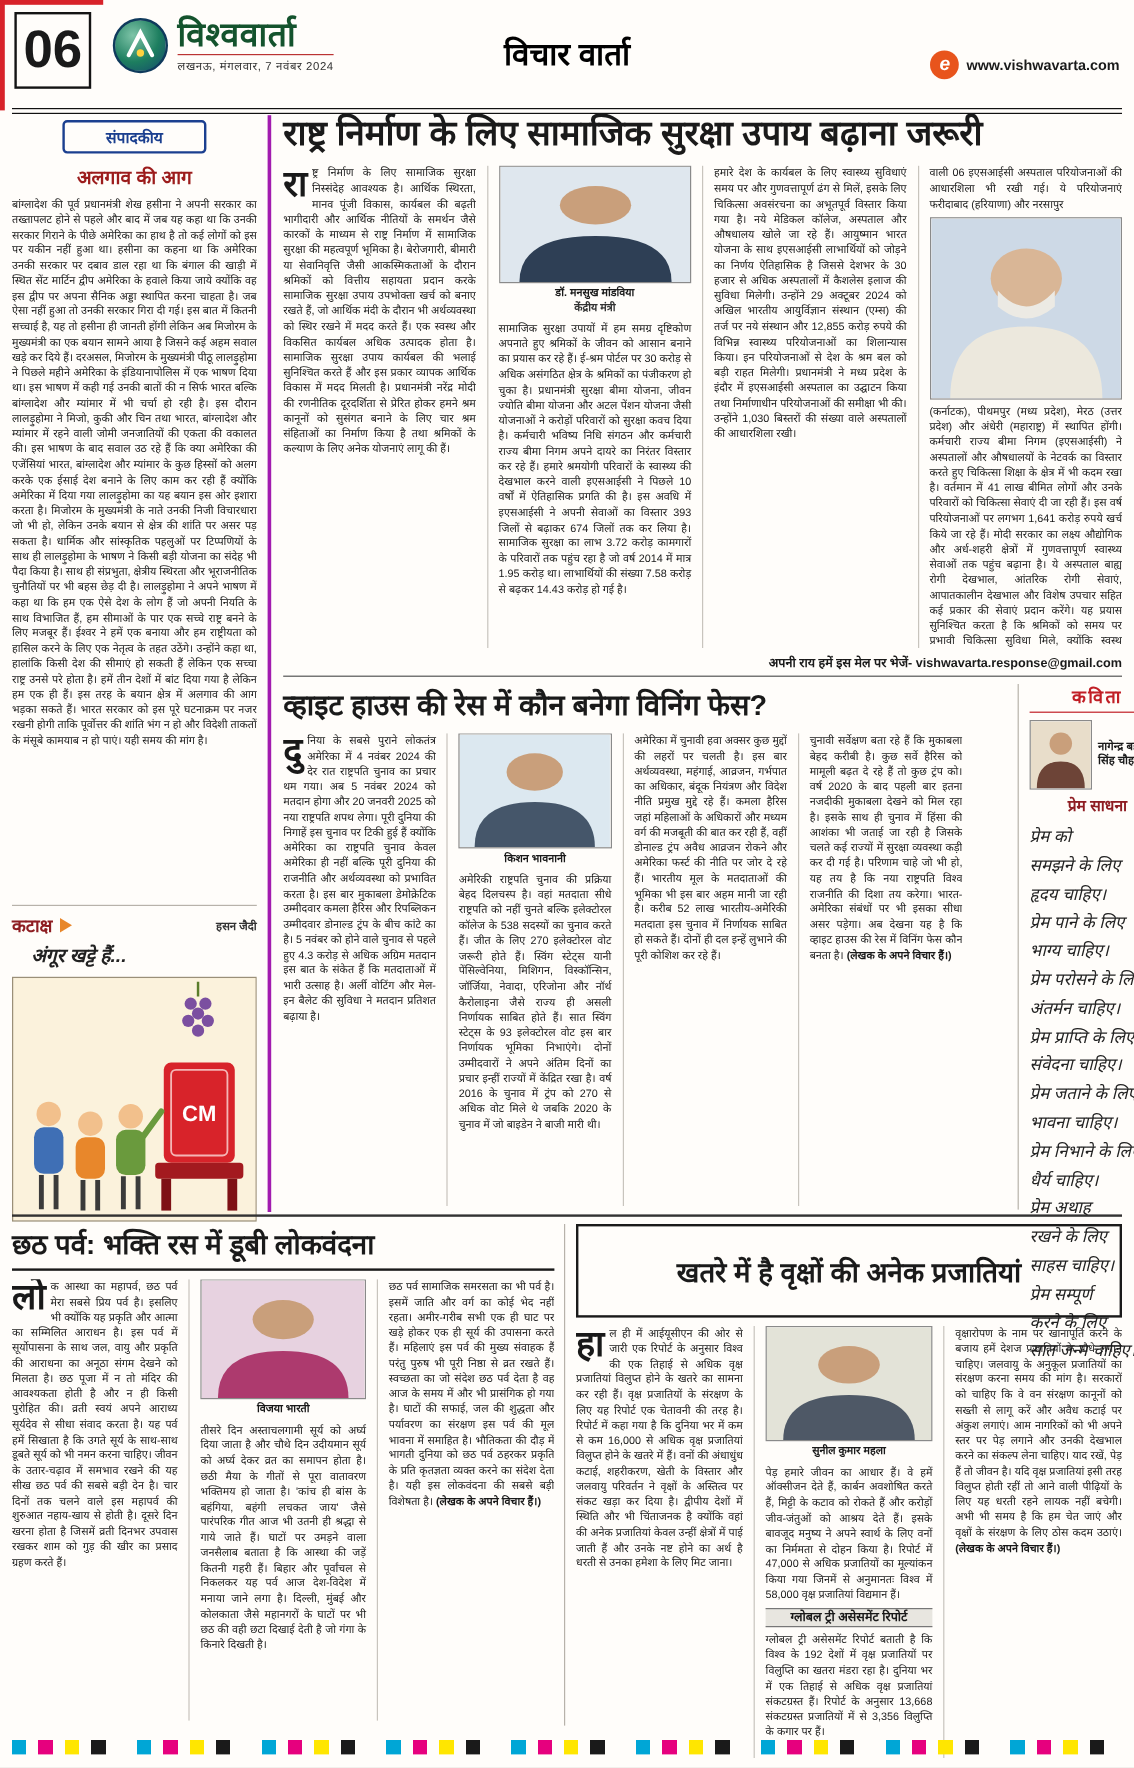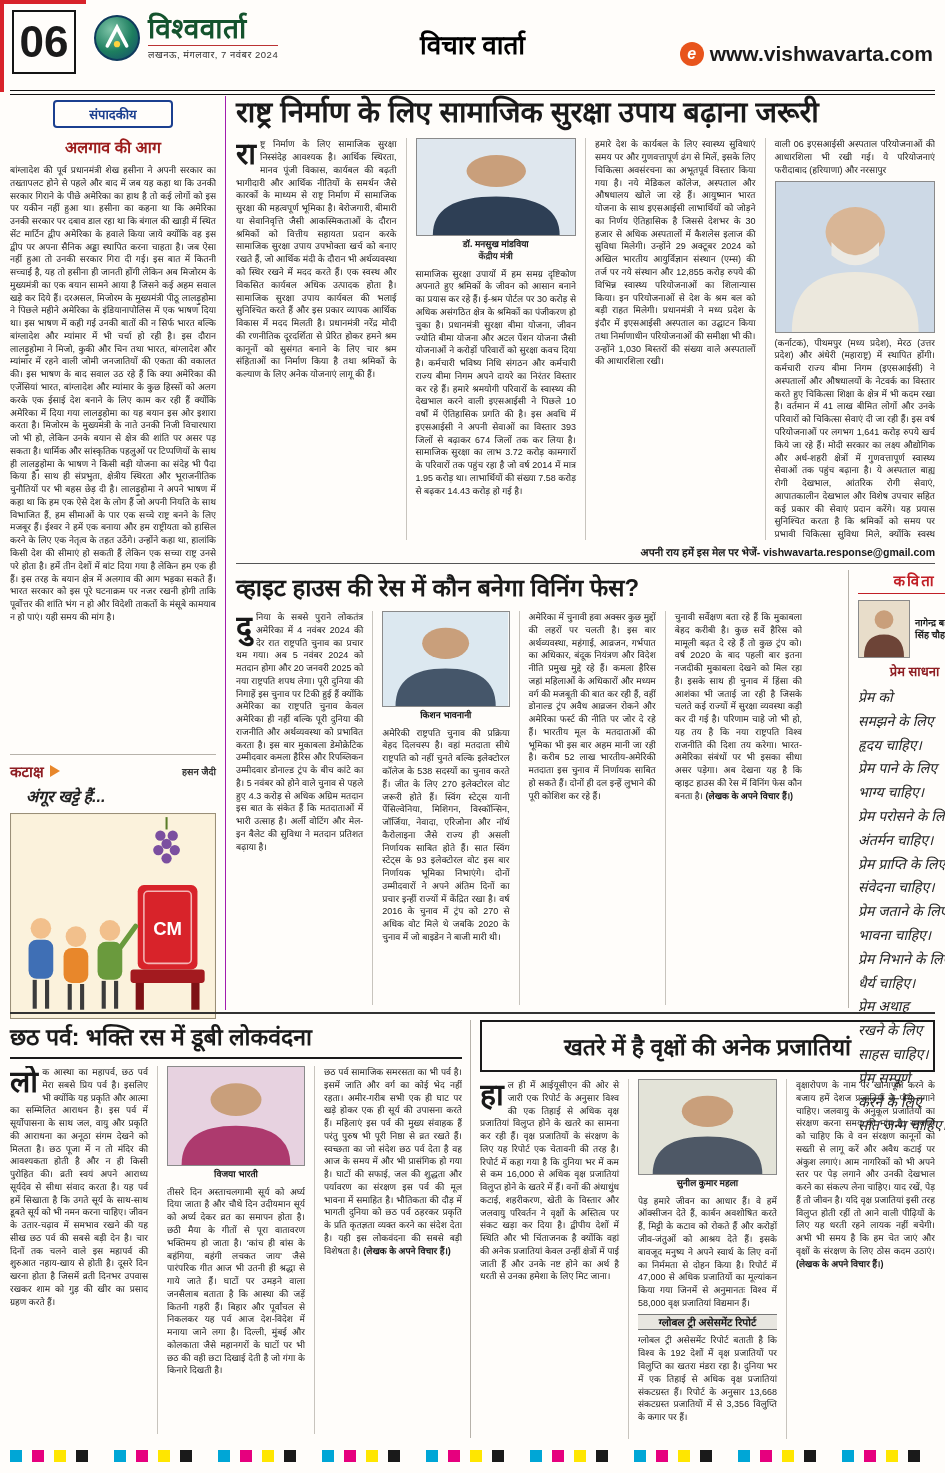--- a/index.html
+++ b/index.html
@@ -16,21 +16,21 @@
   .pagenum{ position:absolute; left:2px; top:2px; width:64px; height:64px; border:2px solid #141414; font-size:44px; font-weight:bold; display:flex; align-items:center; justify-content:center; }
   .logo-block{ position:absolute; left:84px; top:6px; display:flex; align-items:center; gap:8px; }
   .emblem{ width:46px; height:46px; border-radius:50%; background:radial-gradient(circle at 35% 30%, #7ec4a8, #1d7e5f 55%, #14486e); border:2px solid #0f3a5c; position:relative; }
   .emblem svg{ position:absolute; inset:6px; }
   .logo-text-wrap{ display:flex; flex-direction:column; }
   .paper-name{ font-size:28px; font-weight:bold; color:#14532d; letter-spacing:.5px; line-height:1.05; }
   .dateline{ font-size:9.5px; color:#333; border-top:1px solid #b33; padding-top:2px; margin-top:2px; letter-spacing:.5px; }
   .section-title{ position:absolute; left:50%; top:18px; transform:translateX(-50%); font-size:26px; font-weight:bold; color:#000; }
   .website{ position:absolute; right:2px; top:34px; display:flex; align-items:center; gap:6px; cursor:pointer; }
   .web-icon{ width:24px; height:24px; border-radius:50%; background:#e8541c; color:#fff; font-weight:bold; font-size:16px; display:flex; align-items:center; justify-content:center; font-style:italic; }
-  .web-url{ font-size:21px; font-weight:bold; }
+  .web-url{ font-size:12px; font-weight:bold; }
   .header-rule{ position:absolute; left:10px; top:90px; width:925px; height:5px; border-top:1.5px solid #111; border-bottom:1px solid #111; }
 
   
   .btxt{ font-size:9px; line-height:1.42; text-align:justify; color:#191919; }
   .dropcap{ float:left; font-size:30px; line-height:.9; font-weight:bold; padding:2px 4px 0 0; }
   .cols{ display:flex; overflow:hidden; }
   .col{ flex:1; padding:0 9px; overflow:hidden; }
   .col:first-child{ padding-left:0; }
   .col:last-child{ padding-right:0; }
   .col + .col{ border-left:1px solid #c8c4bd; }
@@ -45,21 +45,21 @@
   .p-mandaviya{ height:98px; --bg:#dfe7ee; --body:#2e3f55; }
   .p-modi{ height:152px; margin:4px 0; --bg:#cdd9e6; --body:#ece8dd; --head:#d9b696; }
   .p-kishan{ height:96px; --bg:#dce8f0; --body:#45566a; }
   .p-poet{ height:58px; width:52px; --bg:#e8ddca; --body:#6d4437; }
   .p-vijaya{ height:100px; --bg:#e7d2e0; --body:#ad3a6e; }
   .p-sunil{ height:96px; --bg:#e3e3d8; --body:#4e5866; }
   .photo-caption{ text-align:center; font-size:9px; font-weight:bold; line-height:1.3; margin:3px 0 5px; }
   .photo-caption .sub{ display:block; font-weight:bold; color:#333; }
 
   
-  .editorial{ position:absolute; left:10px; top:96px; width:216px; height:914px; padding-right:9px; border-right:1px solid #a21caf; }
+  .editorial{ position:absolute; left:10px; top:96px; width:216px; height:914px; padding-right:9px; border-right:3px solid #a21caf; }
   .edit-label{ display:block; width:120px; margin:4px auto 8px; border:2px solid #1b3f8f; border-radius:4px; color:#1b3f8f; font-weight:bold; font-size:13px; text-align:center; padding:3px 0; }
   .edit-title{ text-align:center; font-size:16px; font-weight:bold; color:#9c1c1c; margin-bottom:6px; }
   .edit-body{ height:582px; overflow:hidden; }
   .kataksh{ margin-top:8px; border-top:1px solid #b7b2aa; padding-top:6px; }
   .kataksh-row{ display:flex; align-items:center; gap:6px; }
   .kataksh-label{ color:#8e1d22; font-weight:bold; font-size:15px; }
   .kataksh-arrow{ width:0; height:0; border-top:6px solid transparent; border-bottom:6px solid transparent; border-left:10px solid #e8872b; }
   .kataksh-name{ margin-left:auto; font-size:9.5px; font-weight:bold; color:#333; }
   .kataksh-caption{ font-size:16px; font-weight:bold; font-style:italic; margin:4px 16px; color:#222; }
   .cartoon{ width:100%; height:210px; }
@@ -84,21 +84,21 @@
   .poem-title{ text-align:center; font-size:13px; font-weight:bold; color:#8e1d22; margin:4px 0 6px; }
   .poem-text{ font-size:14px; line-height:1.7; white-space:pre-line; color:#222;font-style:italic; }
 
   
   .bottom-rule{ position:absolute; left:10px; top:1012px; width:925px; height:2px; background:#333; }
   .chhath{ position:absolute; left:10px; top:1020px; width:452px; }
   .chhath h2{ font-size:23px; font-weight:bold; border-bottom:2.5px solid #1a1a1a; padding-bottom:5px; margin-bottom:7px; }
   .chhath .cols{ height:368px; }
   .bottom-divider{ position:absolute; left:470px; top:1020px; width:1px; height:418px; background:#b7b2aa; }
   .trees{ position:absolute; left:480px; top:1020px; width:455px; }
-  .trees h2{ font-size:23px; font-weight:bold; border:2px solid #1a1a1a; text-align:center; padding:8px 4px; margin-bottom:7px; }
+  .trees h2{ font-size:23px; font-weight:bold; border:2px solid #1a1a1a; text-align:center; padding:21px 4px; margin-bottom:7px; }
   .trees .cols{ height:360px; }
   .subhead{ display:block; font-size:10.5px; font-weight:bold; text-align:center; background:#e8e6e0; border-top:1px solid #777; border-bottom:1px solid #777; padding:0; margin:4px 0; }
 
   
   .colorbar{ position:absolute; left:10px; top:1450px; width:925px; height:12px;
     background:repeating-linear-gradient(90deg,
       #00a6d6 0 12px, transparent 12px 22px,
       #e6007e 22px 34px, transparent 34px 44px,
       #ffe600 44px 56px, transparent 56px 66px,
       #1a1a1a 66px 78px, transparent 78px 104px); }

